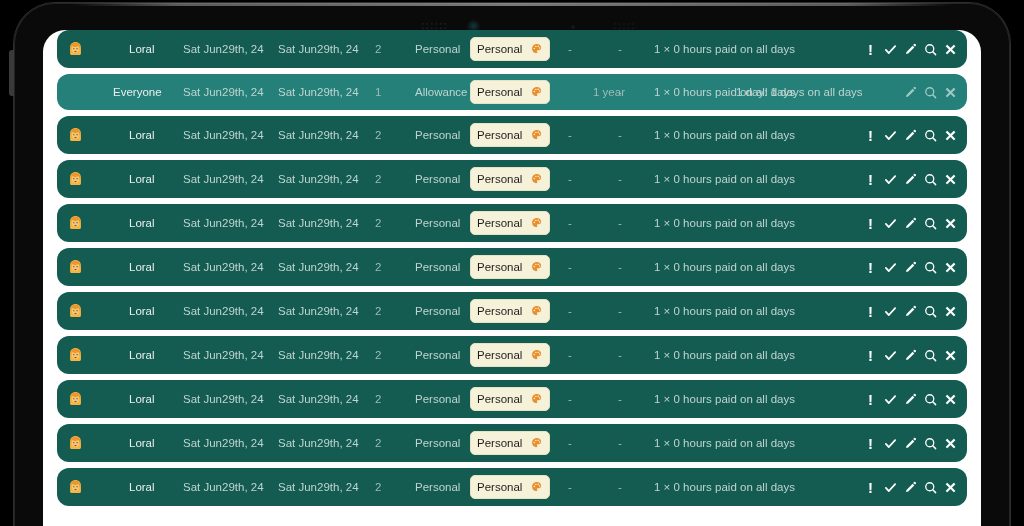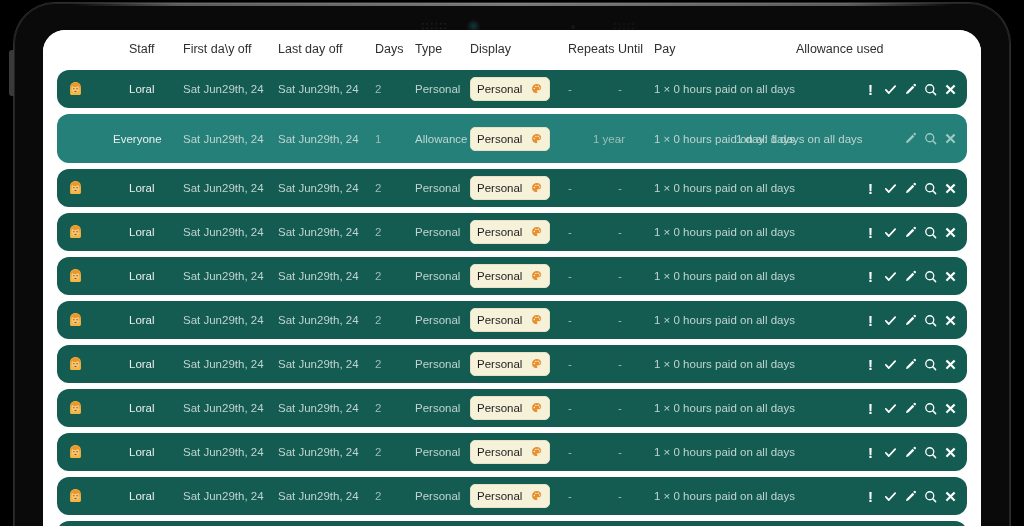--- a/index.html
+++ b/index.html
@@ -103,21 +103,21 @@
   .leave-row {
     position: relative;
     height: 38px;
     margin-bottom: 6px;
     border-radius: 12px;
     background: #145c51;
     display: block;
   }
   .leave-row.highlighted {
     background: #25807a;
-    height: 49px;
+    height: 36px;
   }
   .cell {
     position: absolute;
     top: 0; height: 100%;
     display: flex;
     align-items: center;
     font-size: 11.5px;
     color: #e9efed;
     white-space: nowrap;
   }
@@ -196,32 +196,20 @@
   <div id="volume-button"></div>
 
   <div id="sensor-cluster">
     <div id="speaker-grille"></div>
     <div class="sensor-dot" id="front-camera"></div>
     <div class="sensor-dot" id="ambient-sensor"></div>
     <div id="ir-array"></div>
   </div>
 
   <div id="screen">
-    <div id="table-header">
-        <div class="col-head" style="left: 86px;">Staff</div>
-        <div class="col-head" style="left: 140px;">First da\y off</div>
-        <div class="col-head" style="left: 235px;">Last day off</div>
-        <div class="col-head" style="left: 332px;">Days</div>
-        <div class="col-head" style="left: 372px;">Type</div>
-        <div class="col-head" style="left: 427px;">Display</div>
-        <div class="col-head" style="left: 525px;">Repeats</div>
-        <div class="col-head" style="left: 575px;">Until</div>
-        <div class="col-head" style="left: 611px;">Pay</div>
-        <div class="col-head" style="left: 753px;">Allowance used</div>
-      </div>
     <div id="rows-area">
         <div class="leave-row">
           <span class="avatar"><svg viewBox="0 0 20 20" width="17" height="17">
               <path d="M3.6 8.5c0-4 2.6-6.6 6.4-6.6s6.4 2.6 6.4 6.6v6.8c0 1-.8 1.8-1.8 1.8H5.4c-1 0-1.8-.8-1.8-1.8z" fill="#f5b53f"></path>
               <ellipse cx="10" cy="9.6" rx="4.3" ry="5" fill="#f8c674"></ellipse>
               <path d="M4.2 8.6C4.2 4.9 6.6 2.4 10 2.4s5.8 2.5 5.8 6.2c0 .8-.3 1.5-.8 1.6-.2-2.1-.7-3.3-1.6-3.8-1 .9-2.3 1.3-3.4 1.3-1.6 0-3-.4-4.1-1.5-.7.7-1 2-1.1 4-.4-.2-.6-.9-.6-1.6z" fill="#e8982e"></path>
               <ellipse cx="8.1" cy="9.6" rx=".62" ry=".8" fill="#4a3322"></ellipse>
               <ellipse cx="11.9" cy="9.6" rx=".62" ry=".8" fill="#4a3322"></ellipse>
               <path d="M8.6 12.4h2.8c0 .8-.6 1.3-1.4 1.3s-1.4-.5-1.4-1.3z" fill="#8c4a3a"></path>
             </svg></span>

